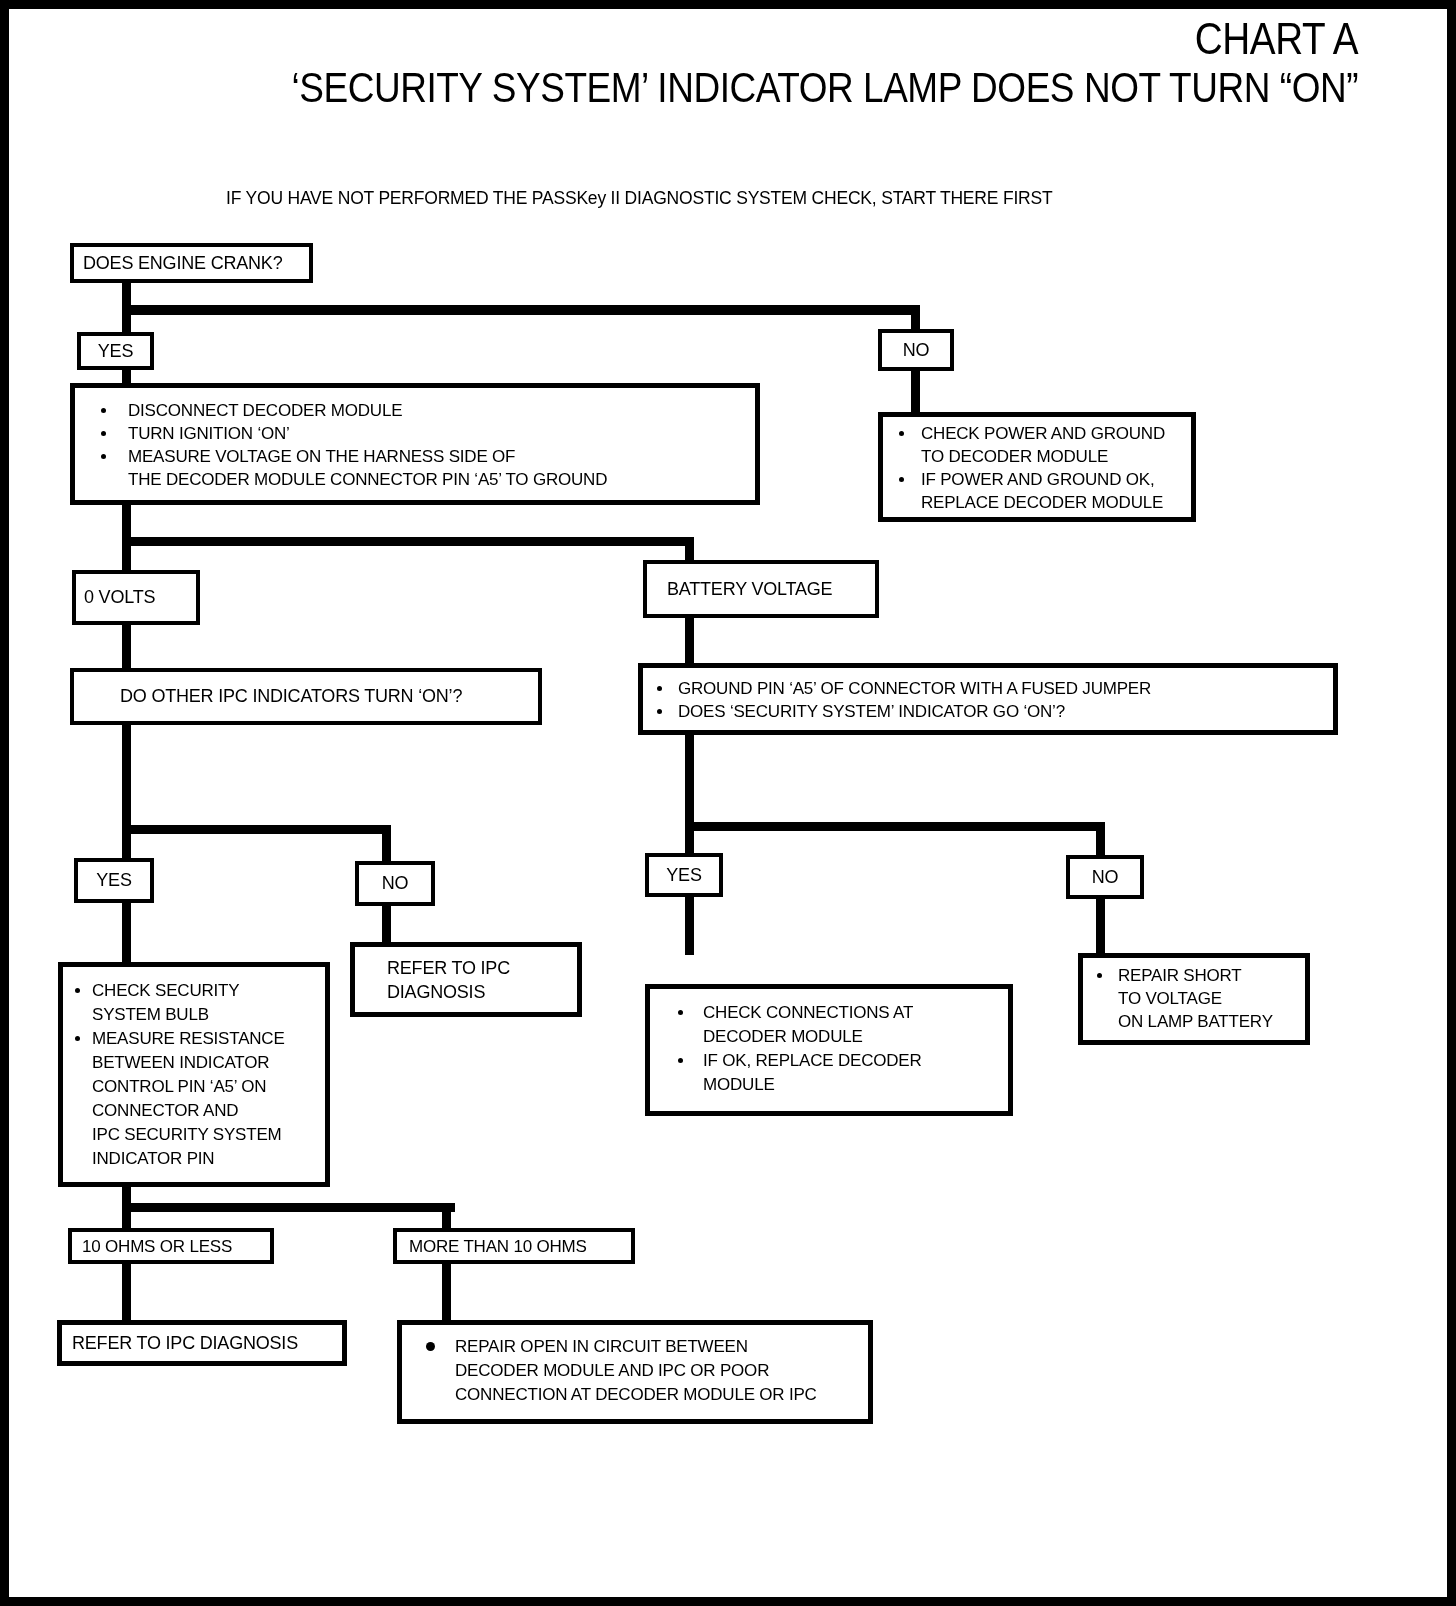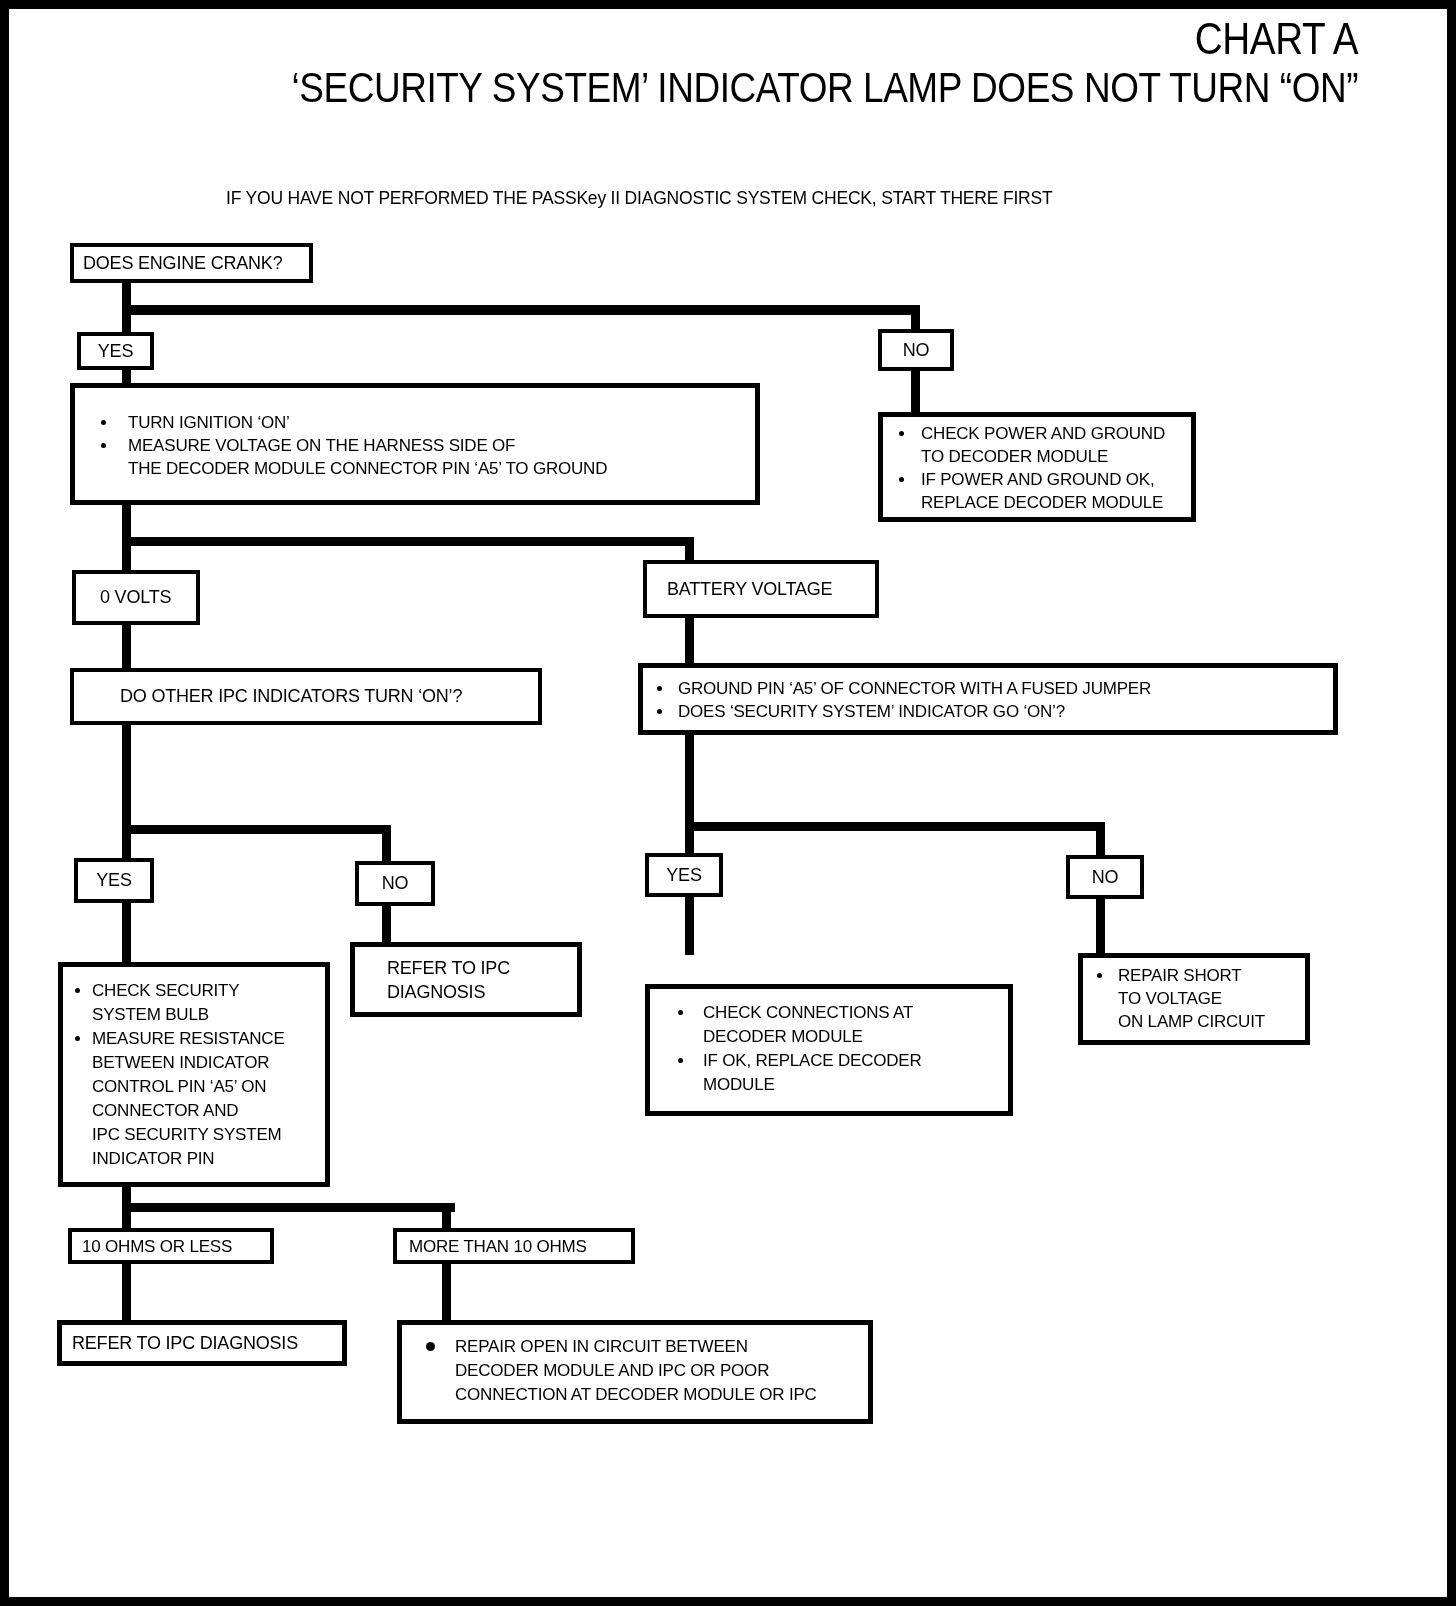--- a/index.html
+++ b/index.html
@@ -114,20 +114,24 @@
   </div>
 
   <div class="box center" style="left:878px;top:329px;width:76px;height:42px;">
     <span class="lbl">NO</span>
   </div>
 
   <div class="box thick" style="left:70px;top:383px;width:690px;height:122px;padding:10px 18px 8px 26px;">
     <div class="bullets">
       <div class="bullet">
         <span class="dot"></span>
+        <span class="btxt" style="margin-left:22px;">DISCONNECT DECODER MODULE</span>
+      </div>
+      <div class="bullet">
+        <span class="dot"></span>
         <span class="btxt" style="margin-left:22px;">TURN IGNITION ‘ON’</span>
       </div>
       <div class="bullet">
         <span class="dot"></span>
         <span class="btxt" style="margin-left:22px;">MEASURE VOLTAGE ON THE HARNESS SIDE OF
 THE DECODER MODULE CONNECTOR PIN ‘A5’ TO GROUND</span>
       </div>
     </div>
   </div>
 
@@ -139,21 +143,21 @@
 TO DECODER MODULE</span>
       </div>
       <div class="bullet">
         <span class="dot"></span>
         <span class="btxt" style="margin-left:17px;">IF POWER AND GROUND OK,
 REPLACE DECODER MODULE</span>
       </div>
     </div>
   </div>
 
-  <div class="box" style="left:72px;top:570px;width:128px;height:55px;padding-left:24px;">
+  <div class="box" style="left:72px;top:570px;width:128px;height:55px;padding-left:8px;">
     <span class="lbl">0 VOLTS</span>
   </div>
 
   <div class="box" style="left:643px;top:560px;width:236px;height:58px;padding-left:20px;">
     <span class="lbl">BATTERY VOLTAGE</span>
   </div>
 
   <div class="box" style="left:70px;top:668px;width:472px;height:57px;padding-left:46px;">
     <span class="lbl">DO OTHER IPC INDICATORS TURN ‘ON’?</span>
   </div>
@@ -225,21 +229,21 @@
       </div>
     </div>
   </div>
 
   <div class="box thick" style="left:1078px;top:953px;width:232px;height:92px;padding:6px 6px 4px 14px;align-items:flex-start;">
     <div class="bullets">
       <div class="bullet">
         <span class="dot"></span>
         <span class="btxt" style="margin-left:16px;">REPAIR SHORT
 TO VOLTAGE
-ON LAMP CIRCUIT</span>
+ON LAMP BATTERY</span>
       </div>
     </div>
   </div>
 
   <div class="box" style="left:68px;top:1228px;width:206px;height:36px;padding-left:10px;font-size:17px;">
     <span class="lbl">10 OHMS OR LESS</span>
   </div>
 
   <div class="box" style="left:393px;top:1228px;width:242px;height:36px;padding-left:12px;font-size:17px;">
     <span class="lbl">MORE THAN 10 OHMS</span>

